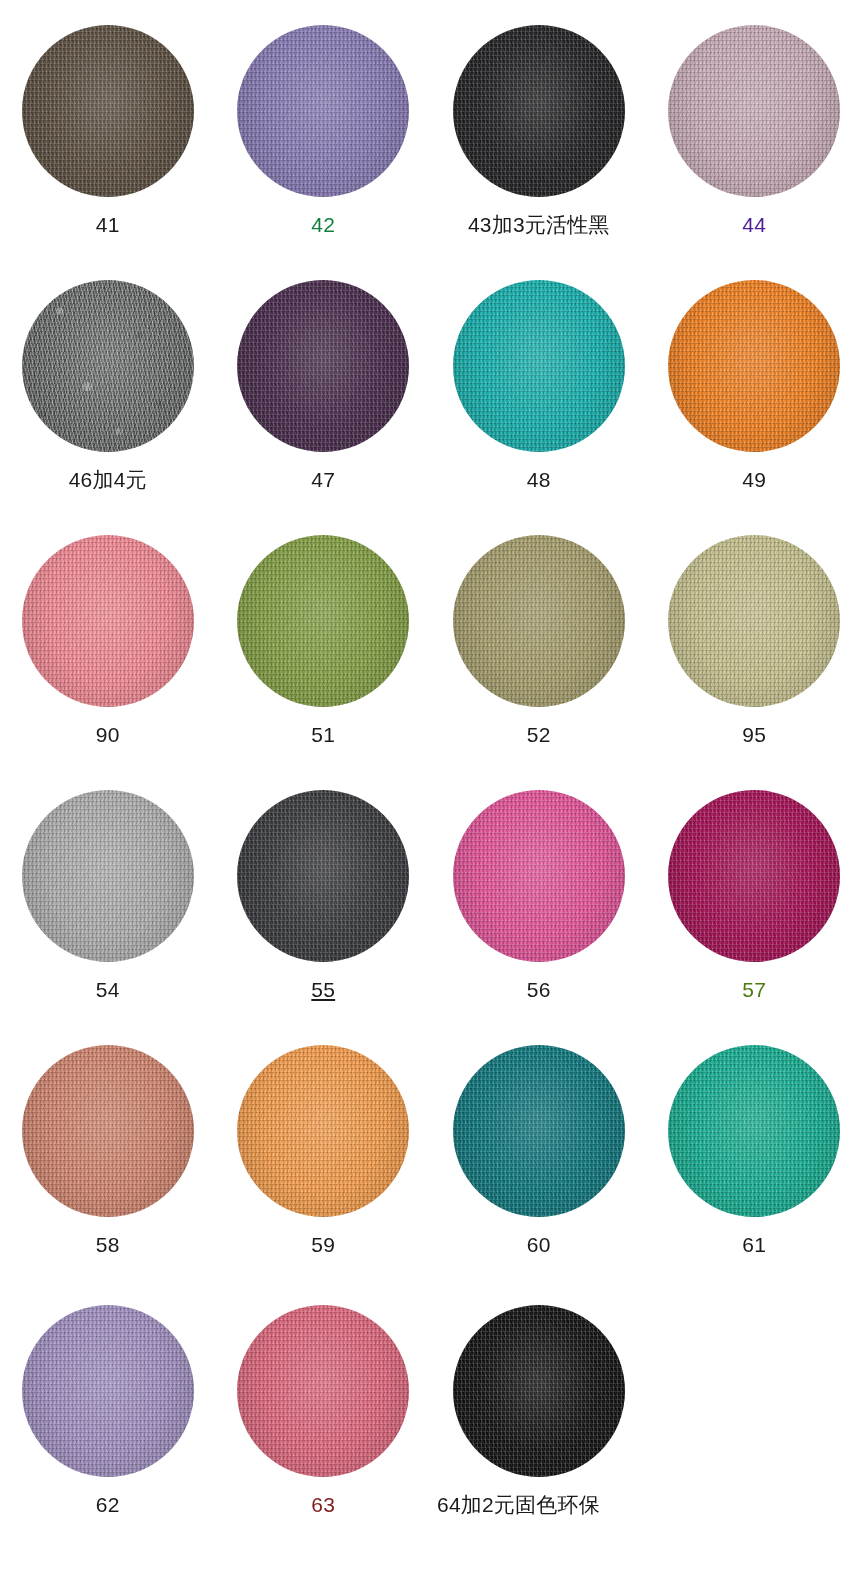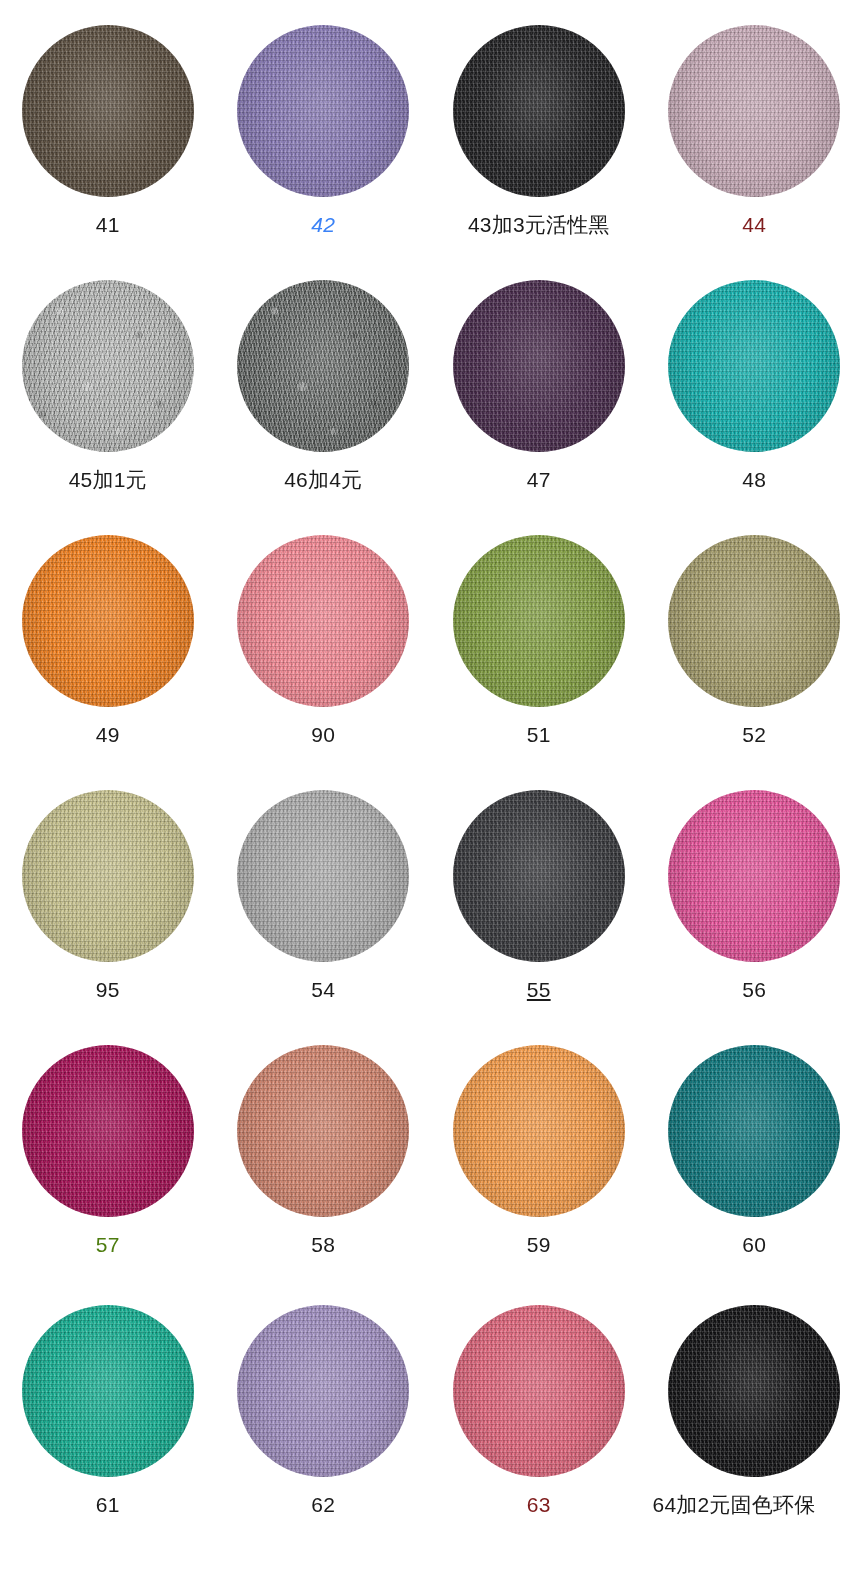--- a/index.html
+++ b/index.html
@@ -196,21 +196,21 @@
     </div>
     <div class="swatch-cell">
       <div class="swatch-disc-wrap">
         <div class="swatch-disc" style="background-color: rgb(138, 124, 184);">
           <div class="tex-a"></div>
           <div class="tex-b"></div>
           <div class="tex-c"></div>
           <div class="tex-shade"></div>
         </div>
       </div>
-      <div class="swatch-label" style="color: #3b82f6; font-style: italic;">42</div>
+      <div class="swatch-label" style="color: #15803d;">42</div>
     </div>
     <div class="swatch-cell">
       <div class="swatch-disc-wrap">
         <div class="swatch-disc" style="background-color: rgb(35, 35, 37);">
           <div class="tex-a"></div>
           <div class="tex-b"></div>
           <div class="tex-c"></div>
           <div class="tex-shade"></div>
         </div>
       </div>
@@ -218,32 +218,21 @@
     </div>
     <div class="swatch-cell">
       <div class="swatch-disc-wrap">
         <div class="swatch-disc" style="background-color: rgb(203, 174, 187);">
           <div class="tex-a"></div>
           <div class="tex-b"></div>
           <div class="tex-c"></div>
           <div class="tex-shade"></div>
         </div>
       </div>
-      <div class="swatch-label" style="color: #7f1d1d;">44</div>
-    </div>
-    <div class="swatch-cell">
-      <div class="swatch-disc-wrap">
-        <div class="swatch-disc heather" style="background-color: rgb(180, 182, 180);">
-          <div class="tex-a"></div>
-          <div class="tex-b"></div>
-          <div class="tex-c"></div>
-          <div class="tex-shade"></div>
-        </div>
-      </div>
-      <div class="swatch-label" style="color: rgb(27, 27, 27);">45加1元</div>
+      <div class="swatch-label" style="color: #4c1d95;">44</div>
     </div>
     <div class="swatch-cell">
       <div class="swatch-disc-wrap">
         <div class="swatch-disc heather" style="background-color: rgb(99, 103, 101);">
           <div class="tex-a"></div>
           <div class="tex-b"></div>
           <div class="tex-c"></div>
           <div class="tex-shade"></div>
         </div>
       </div>

